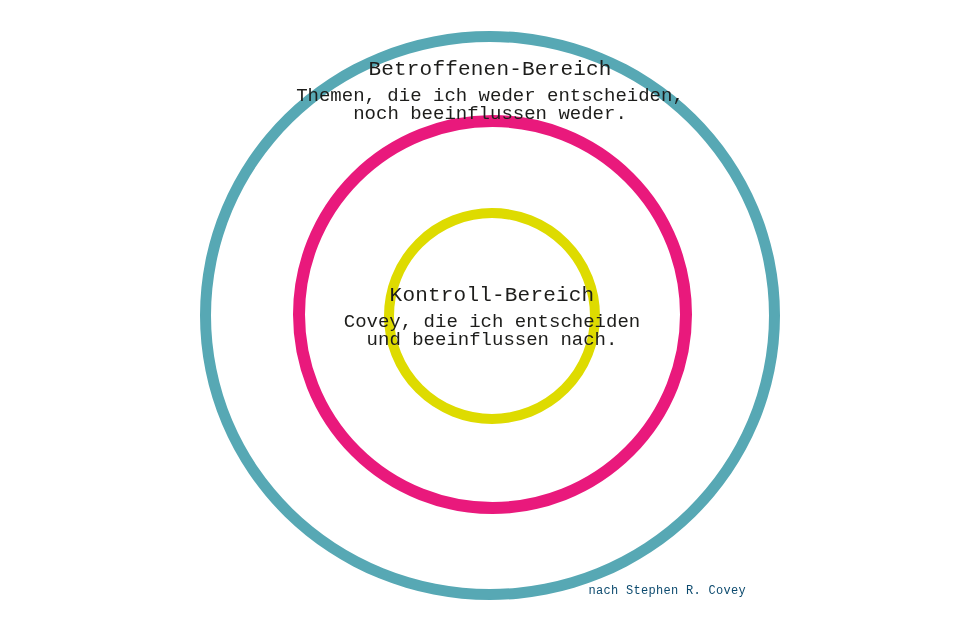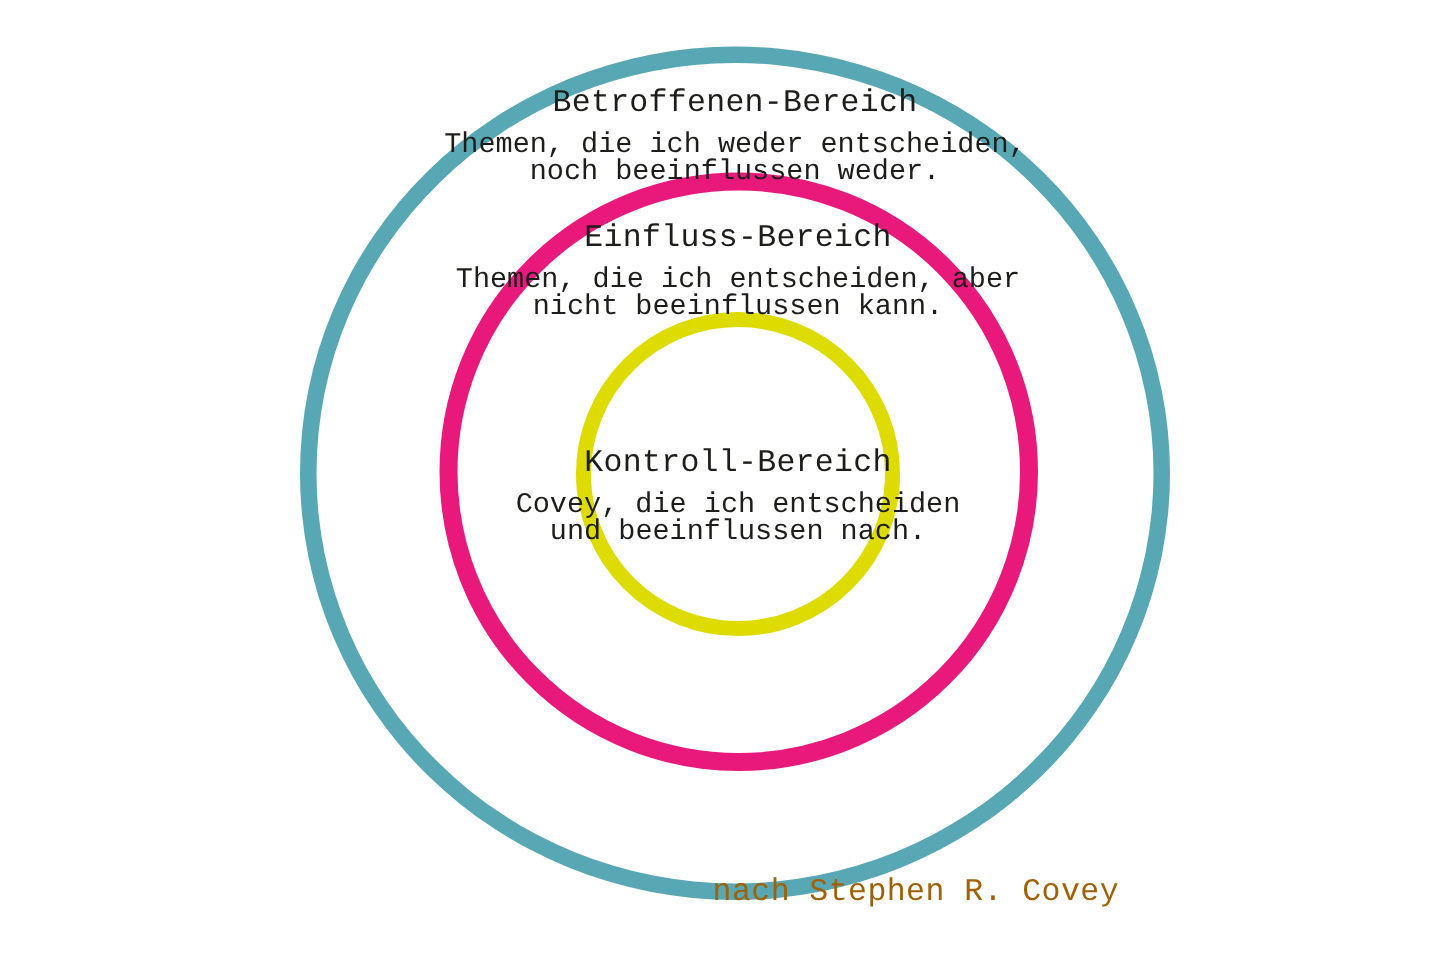--- a/index.html
+++ b/index.html
@@ -63,54 +63,49 @@
     top: 57px;
     width: 400px;
   }
   .group-middle {
     left: 292px;
     top: 147px;
     width: 400px;
   }
   .group-inner {
     left: 342px;
-    top: 297px;
+    top: 283px;
     width: 300px;
   }
   .attribution {
     position: absolute;
     top: 584px;
     right: 98px;
-    font-size: 21px;
-    color: #a16207;
+    font-size: 12px;
+    color: #0c4a6e;
     letter-spacing: 0.3px;
   }
 </style>
 </head>
 <body>
 
 <div class="canvas">
 
   <div class="ring ring-outer" style="border-color: rgb(87, 168, 180);"></div>
 
   <div class="ring ring-middle" style="border-color: rgb(233, 25, 124);"></div>
 
   <div class="ring ring-inner" style="border-color: rgb(222, 219, 0);"></div>
 
   <div class="label-group group-outer">
     <div class="label-title">Betroffenen-Bereich</div>
     <div class="label-desc">Themen, die ich weder entscheiden,</div>
     <div class="label-desc">noch beeinflussen weder.</div>
   </div>
 
-  <div class="label-group group-middle">
-    <div class="label-title">Einfluss-Bereich</div>
-    <div class="label-desc">Themen, die ich entscheiden, aber</div>
-    <div class="label-desc">nicht beeinflussen kann.</div>
-  </div>
 
   <div class="label-group group-inner">
     <div class="label-title">Kontroll-Bereich</div>
     <div class="label-desc">Covey, die ich entscheiden</div>
     <div class="label-desc">und beeinflussen nach.</div>
   </div>
 
   <div class="attribution">nach Stephen R. Covey</div>
 
 </div>

